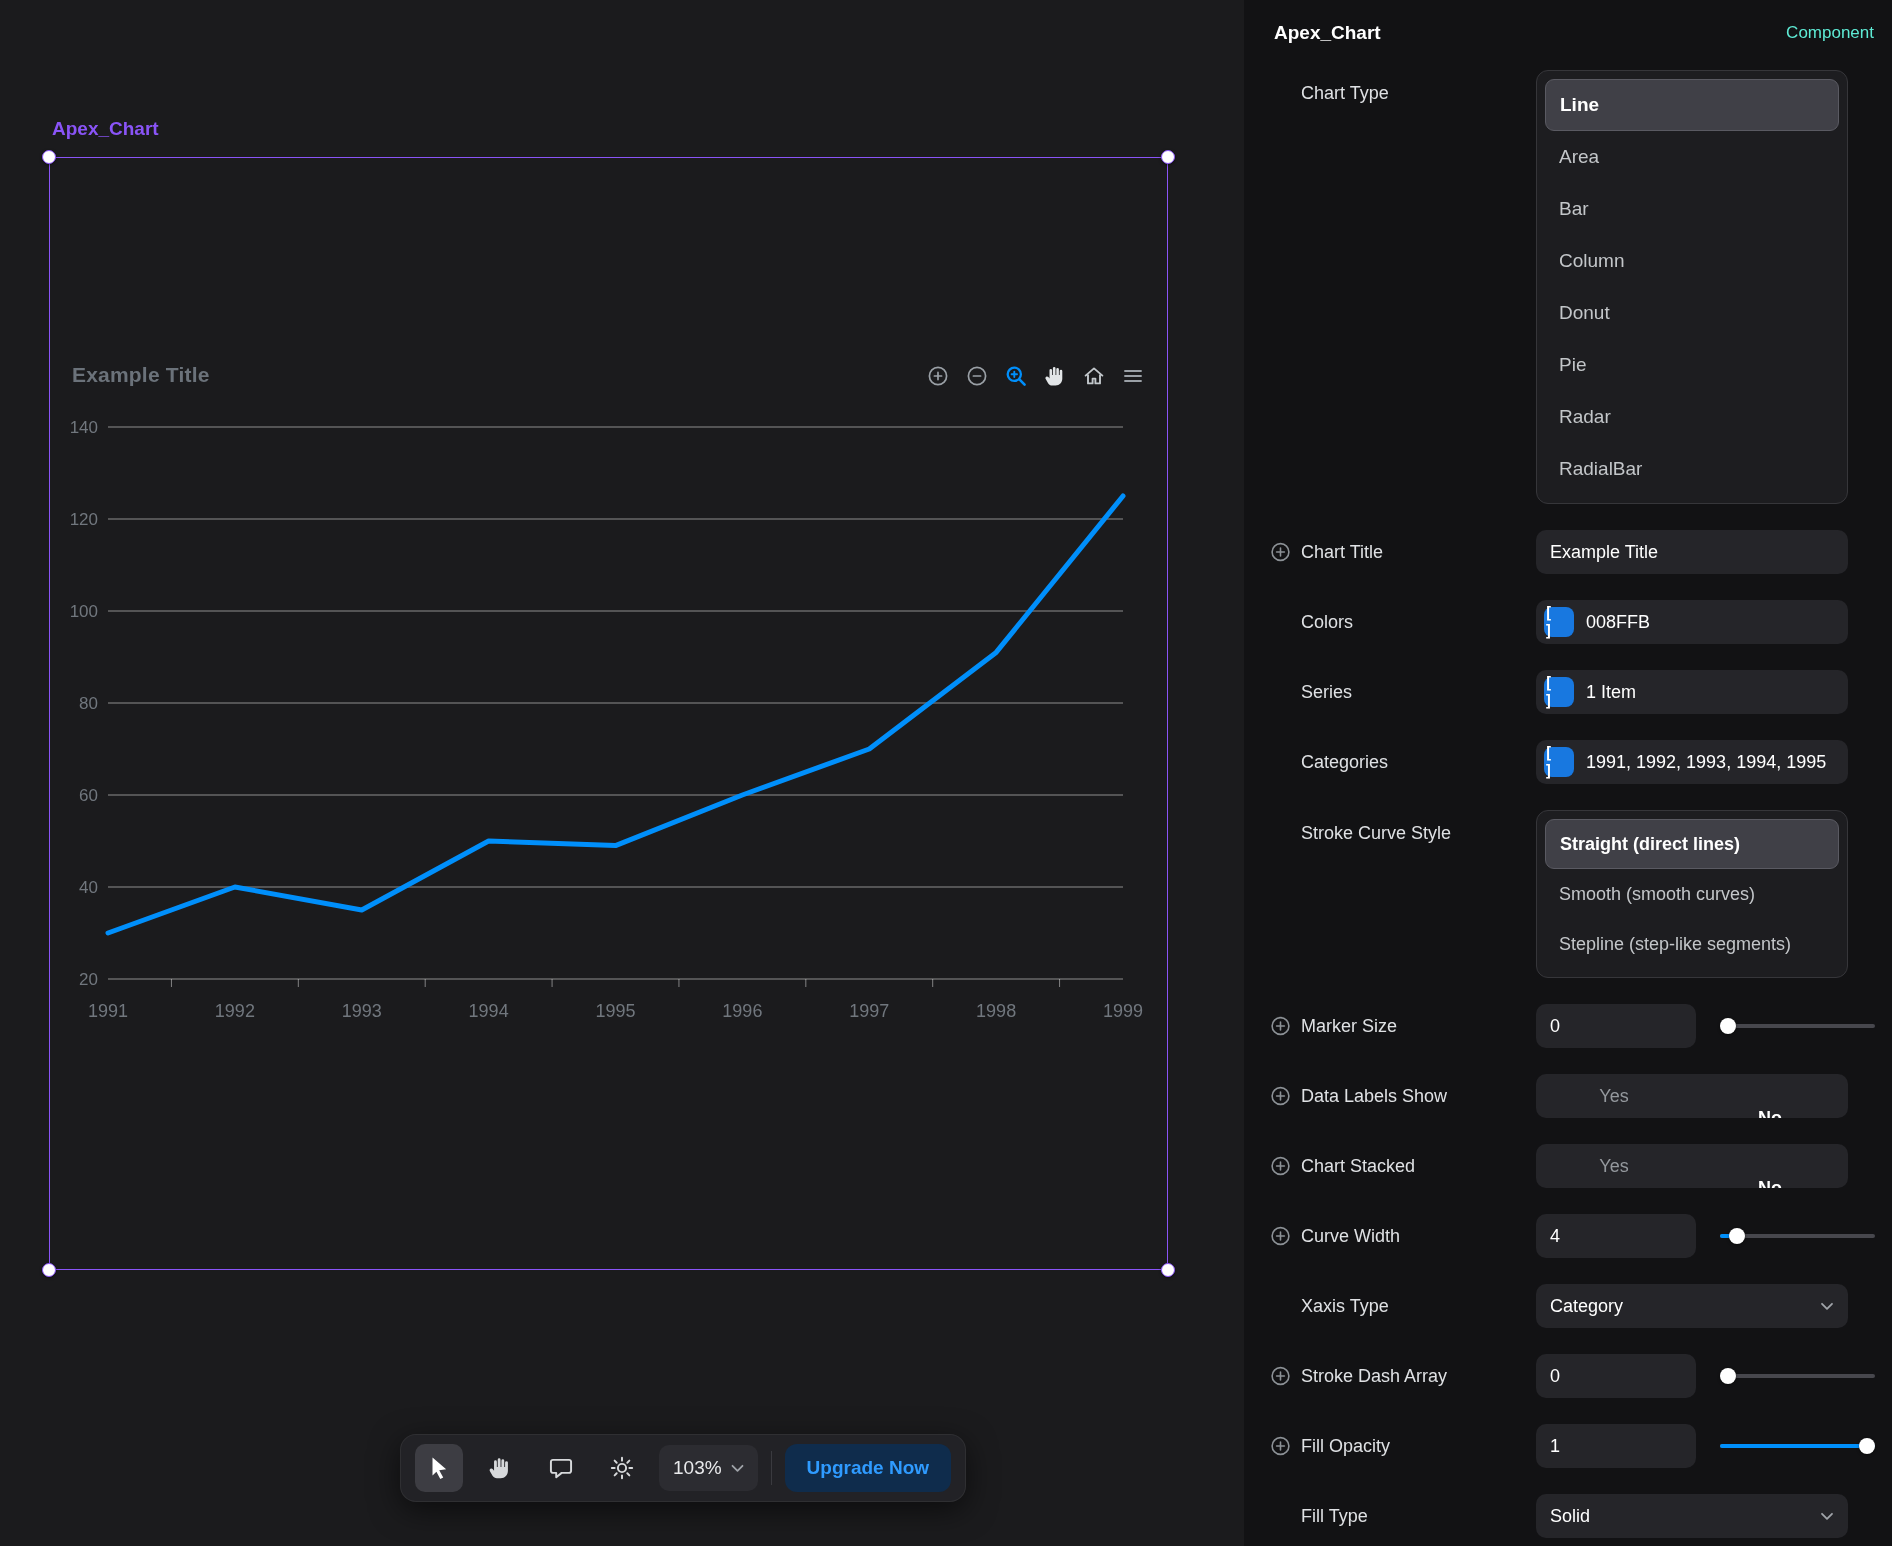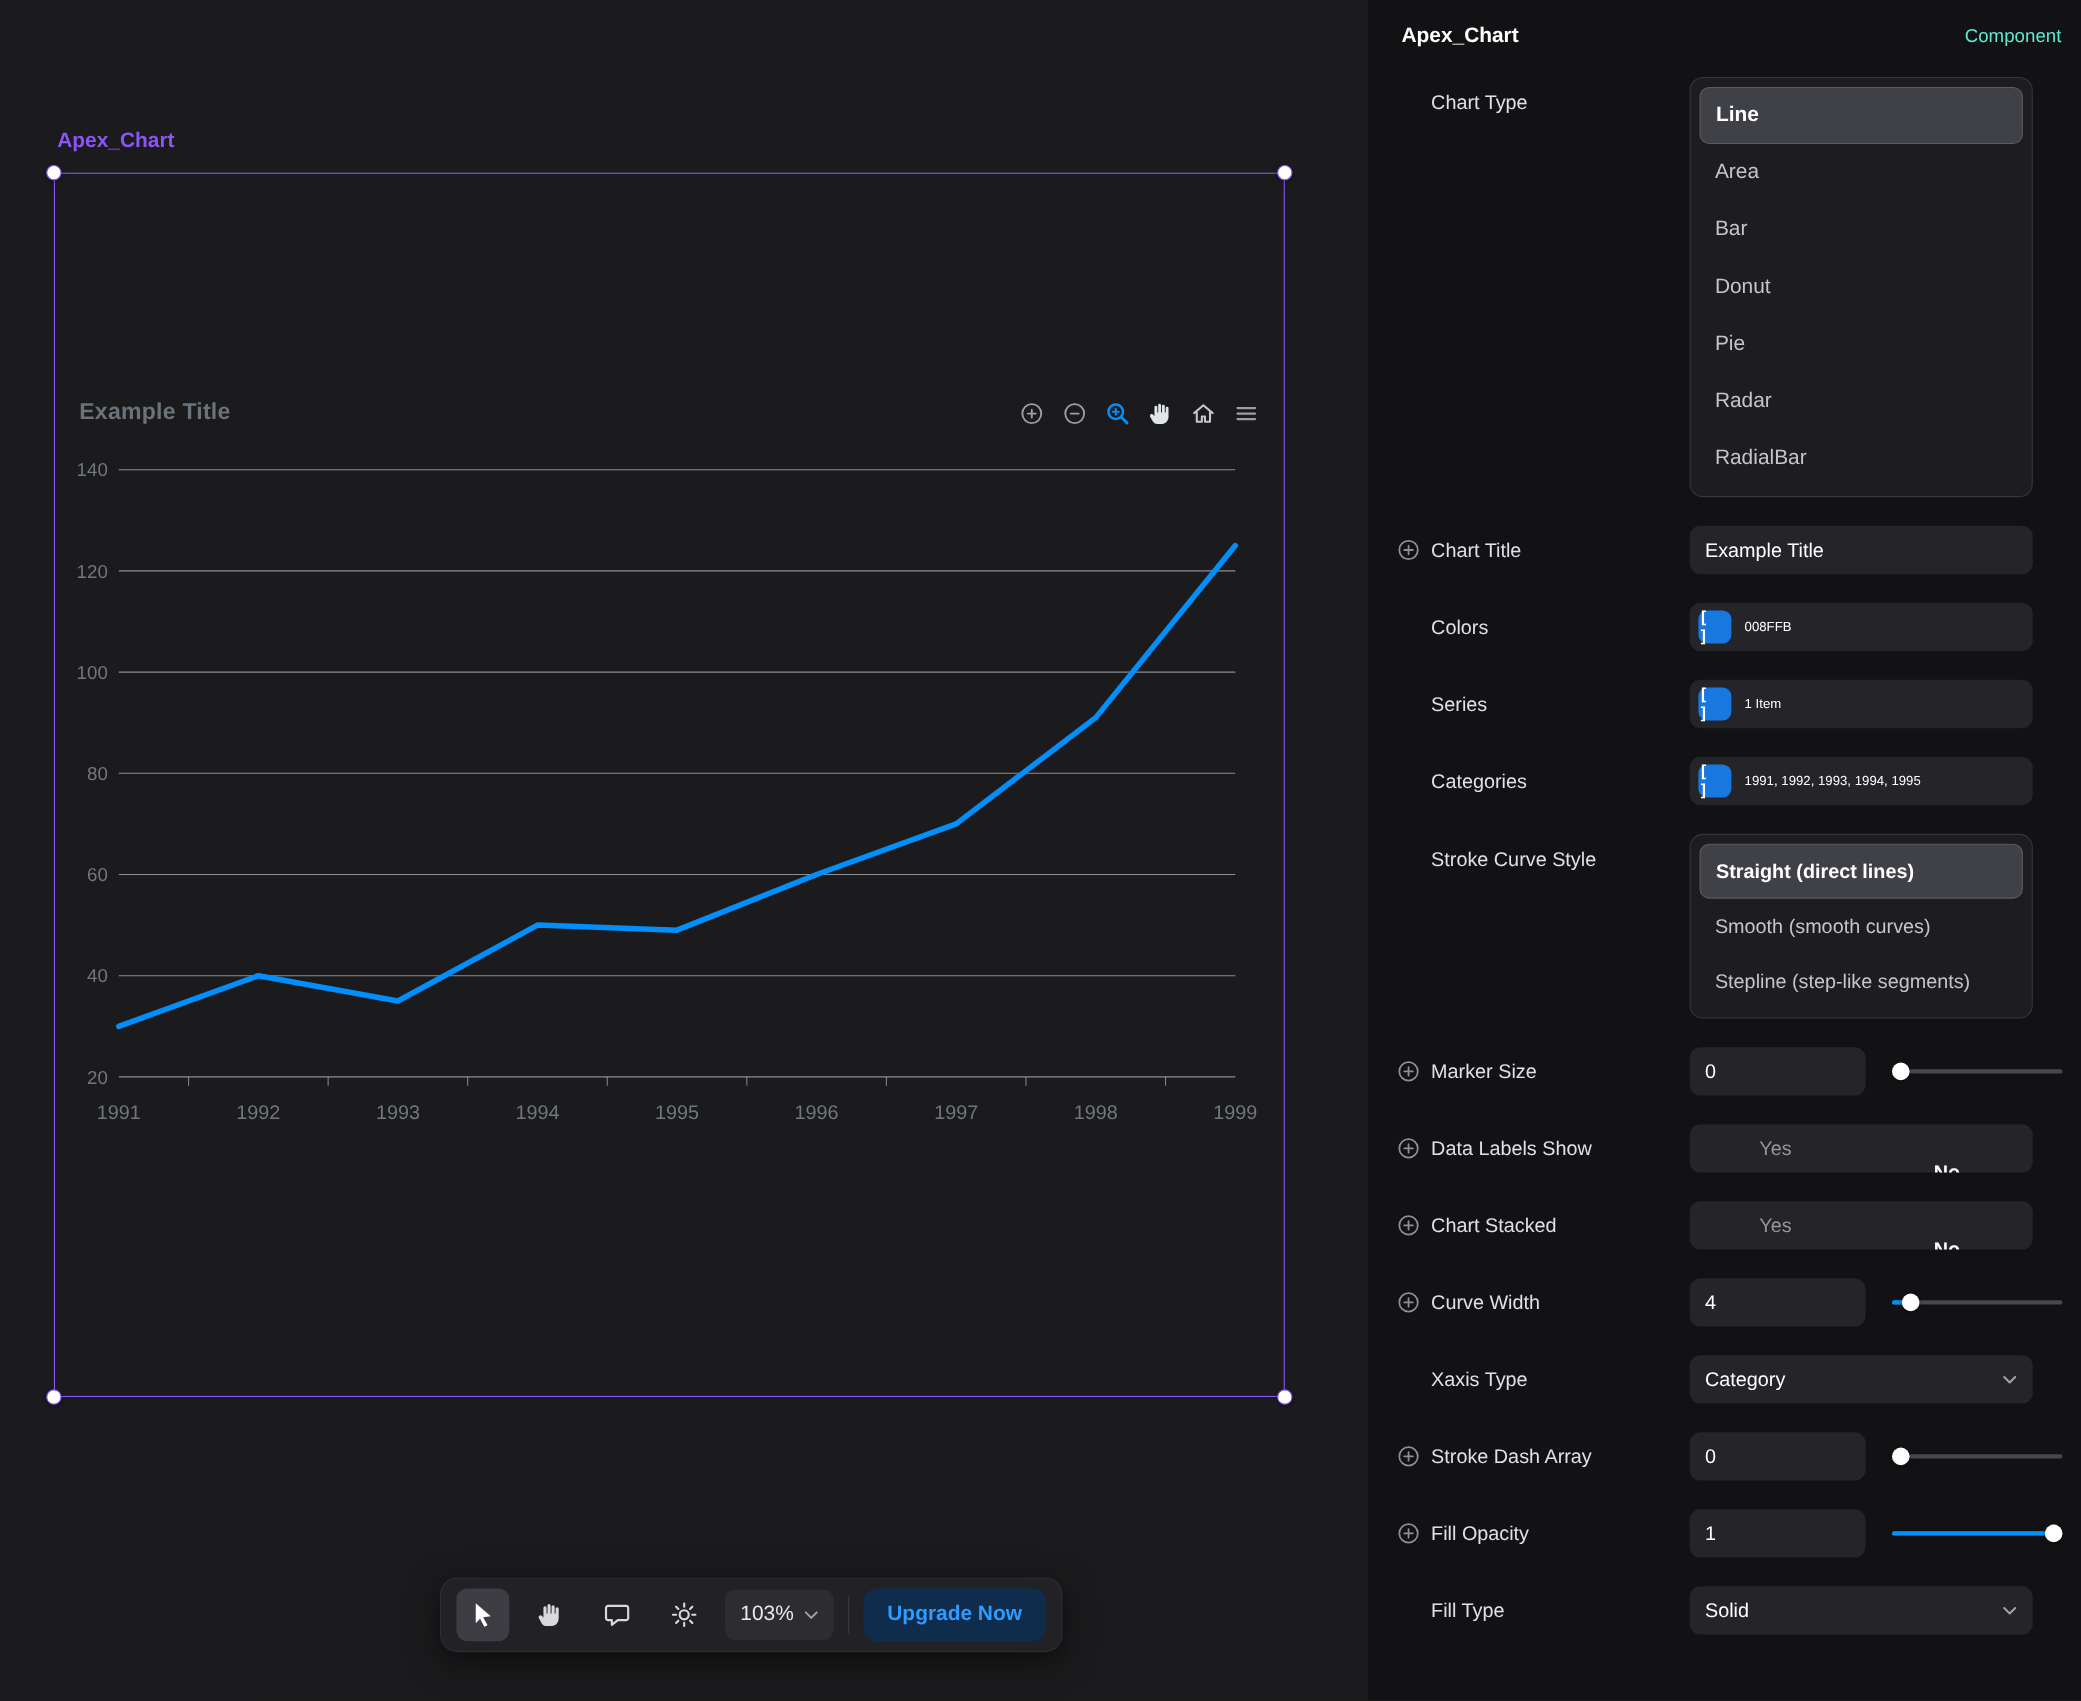--- a/index.html
+++ b/index.html
@@ -57,21 +57,21 @@
   .txt-input { width:100%; height:44px; background:#252529; border:none; border-radius:10px;
     color:#fff; font-size:18px; padding:0 14px; outline:none;
     font-family:"Liberation Sans","DejaVu Sans",sans-serif; }
   .num-input { width:160px; flex:none; }
 
   .valuebox { width:100%; height:44px; background:#252529; border-radius:10px; display:flex;
     align-items:center; gap:12px; padding-left:8px; overflow:hidden; cursor:pointer; }
   .array-badge { width:30px; height:30px; flex:none; border-radius:8px; background:var(--badge);
     color:#fff; display:flex; align-items:center; justify-content:center;
     font-family:"DejaVu Sans Mono",monospace; font-size:15px; font-weight:700; letter-spacing:1px; }
-  .valuebox .val { color:#fff; font-size:12px; white-space:nowrap; overflow:hidden; }
+  .valuebox .val { color:#fff; font-size:18px; white-space:nowrap; overflow:hidden; }
 
   .droplist { width:100%; background:#1d1d20; border:1px solid #36363a; border-radius:12px; padding:8px; }
   .dropitem { height:52px; display:flex; align-items:center; padding:0 14px; border-radius:9px;
     color:#c3c6c9; font-size:19px; cursor:pointer; }
   .droplist.small .dropitem { height:50px; font-size:18px; }
   .dropitem.selected { background:#404047; border:1px solid #5a5a62; color:#fff; font-weight:600; }
 
   .toggle { width:100%; height:44px; background:#252529; border-radius:10px; display:flex; overflow:hidden; }
   .seg { flex:1; display:flex; align-items:center; justify-content:center; color:#94989d;
     font-size:18px; cursor:pointer; }
@@ -209,20 +209,21 @@
 
     <div class="prow">
       <div class="plabel top">
         <span>Chart Type</span>
       </div>
       <div class="pcontrol">
         <div class="droplist">
           <div class="dropitem selected">Line</div>
           <div class="dropitem">Area</div>
           <div class="dropitem">Bar</div>
+          <div class="dropitem">Column</div>
           <div class="dropitem">Donut</div>
           <div class="dropitem">Pie</div>
           <div class="dropitem">Radar</div>
           <div class="dropitem">RadialBar</div>
         </div>
       </div>
     </div>
 
     <div class="prow">
       <div class="plabel">

